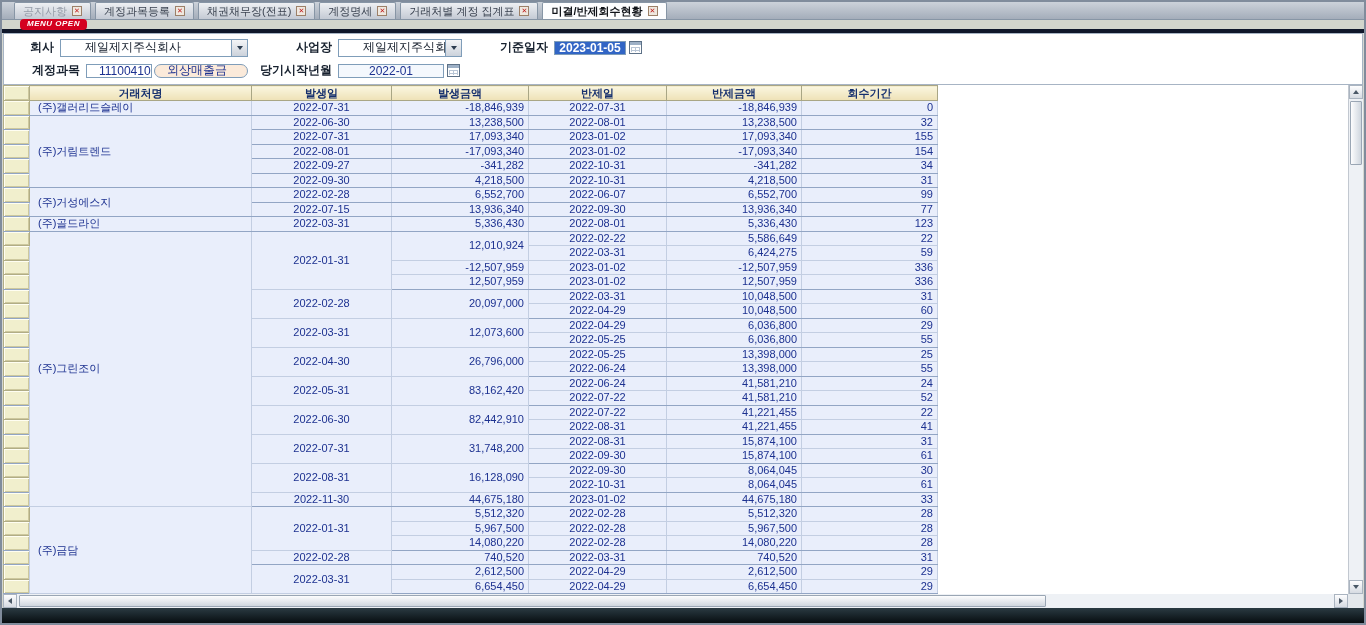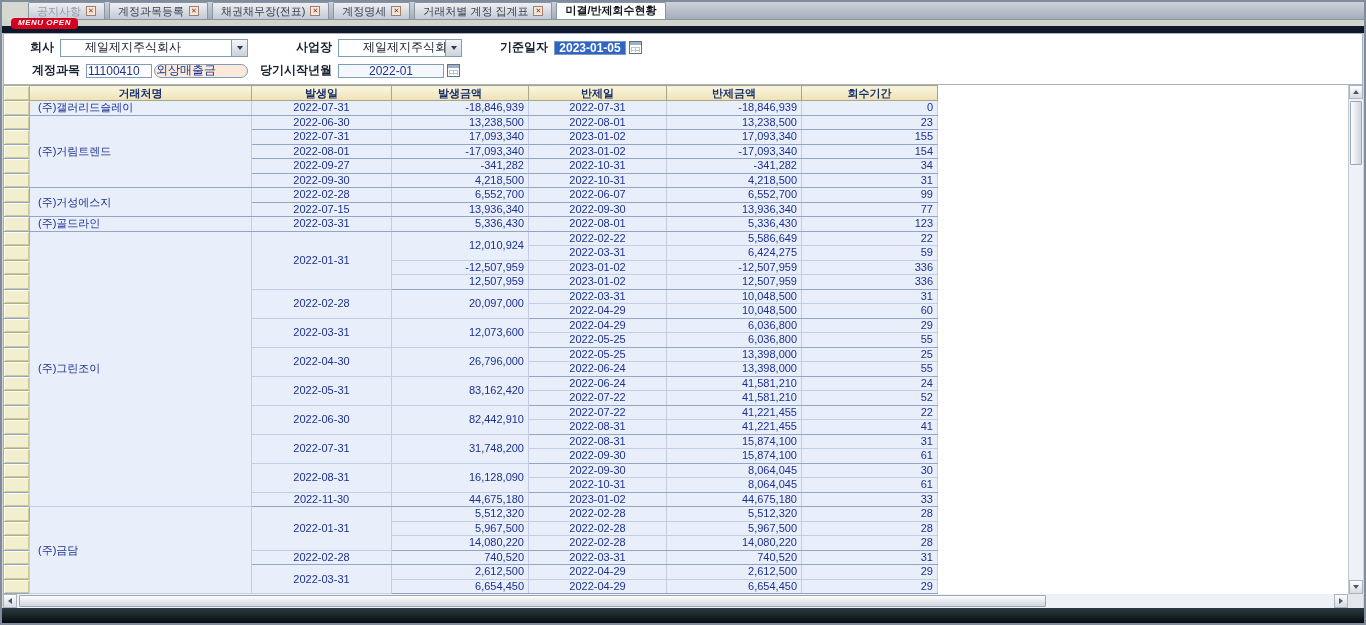--- a/index.html
+++ b/index.html
@@ -4,44 +4,44 @@
 <style>
   * { box-sizing: border-box; margin: 0; padding: 0; }
   html,body { width: 1366px; height: 625px; overflow: hidden; }
   body { font-family: "Liberation Sans", "DejaVu Sans", sans-serif; background:#6b7886; }
 
   .window { width:1366px; height:625px; border:2px solid #808c9c; background:#d5d7d0;
             display:flex; flex-direction:column; overflow:hidden; }
 
   
   .tabbar { height:18px; flex:0 0 18px; background:linear-gradient(#ccd2da,#a4adba);
-            display:flex; align-items:flex-start; padding-left:0; border-bottom:1px solid #8795a5;margin-left:26px; }
+            display:flex; align-items:flex-start; padding-left:12px; border-bottom:1px solid #8795a5; }
   .tab { height:17px; display:flex; align-items:center; gap:5px; padding:0 8px; margin-right:4px;
          background:linear-gradient(#eef0f3,#c4cad4); border:1px solid #8795a5; border-bottom:none;
          border-radius:2px 2px 0 0; font-size:11px; color:#38404e; white-space:nowrap; cursor:default; }
   .tab.dimmed .tab-label { color:#959ca8; }
-  .tab.active { background:#fdfdfe; font-weight:bold; color:#101318;flex-direction:column; }
+  .tab.active { background:#fdfdfe; font-weight:bold; color:#101318; }
   .tab-close { width:10px; height:10px; border:1px solid #9c8068; background:#efe8df; color:#c02020;
                font-size:7px; line-height:8px; text-align:center; font-weight:bold; }
 
   
   .menustrip { height:13px; flex:0 0 13px; background:#d2d5cc; display:flex; align-items:center;
-               padding-left:9px; border-bottom:7px solid #0f172a; }
+               padding-left:18px; border-bottom:4px solid #0f172a; }
   .menu-open { background:#d40020; color:#fff; font-size:8px; font-weight:bold; font-style:italic;
                padding:1px 7px 2px 7px; border-radius:4px; line-height:8px; letter-spacing:.5px; }
 
   
   .formpanel { height:52px; flex:0 0 52px; margin:0 1px; background:#fff; border:1px solid #a7b4c4;
                display:flex; flex-direction:column; justify-content:center; gap:4px; font-size:12px; }
   .form-row { display:flex; align-items:center; height:19px; }
   .lbl { text-align:right; color:#16202e; font-weight:bold; white-space:nowrap; margin-right:6px; }
   .w1 { width:50px; } .w2 { width:84px; } .w3 { width:86px; }
   .w1b { width:76px; } .w3b { width:84px; }
   .txt { border:1px solid #7f9db9; background:#fff; height:14px; display:flex; align-items:center;
-         padding:0 1px; color:#1c3190; font-size:12px; white-space:nowrap; overflow:hidden; }
+         padding:0 12px; color:#1c3190; font-size:12px; white-space:nowrap; overflow:hidden; }
   .codefld { width:66px; margin-right:2px; }
   .namefld { width:94px; background:#fbeada;border-radius:7px; }
   .datefld { width:72px; background:#3165c5; color:#fff; justify-content:center; font-weight:bold; }
   .periodfld { width:106px; background:#f4f8fd; justify-content:center; }
   .combo { border:1px solid #7f9db9; background:#fff; height:18px; display:flex; align-items:center;padding-left:20px; }
   .w-combo1 { width:188px; } .w-combo2 { width:124px; }
   .combo-val { flex:1; padding:0 4px; color:#111a28; font-size:12px; white-space:nowrap; overflow:hidden; }
   .combo-btn { width:16px; height:16px; background:linear-gradient(#f4f5f7,#ccd2db);
                border-left:1px solid #7f9db9; display:flex; align-items:center; justify-content:center; }
   .arr { width:0; height:0; border-left:3px solid transparent; border-right:3px solid transparent;
@@ -194,21 +194,21 @@
               <td class="data samt">-18,846,939</td>
               <td class="data days">0</td>
             </tr>
             <tr class="blkend">
               <td class="rowhdr"></td>
               <td class="data cust" rowspan="5">(주)거림트렌드</td>
               <td class="data odate" rowspan="1">2022-06-30</td>
               <td class="data oamt" rowspan="1">13,238,500</td>
               <td class="data sdate">2022-08-01</td>
               <td class="data samt">13,238,500</td>
-              <td class="data days">23</td>
+              <td class="data days">32</td>
             </tr>
             <tr class="blkend">
               <td class="rowhdr"></td>
               <td class="data odate" rowspan="1">2022-07-31</td>
               <td class="data oamt" rowspan="1">17,093,340</td>
               <td class="data sdate">2023-01-02</td>
               <td class="data samt">17,093,340</td>
               <td class="data days">155</td>
             </tr>
             <tr class="blkend">

